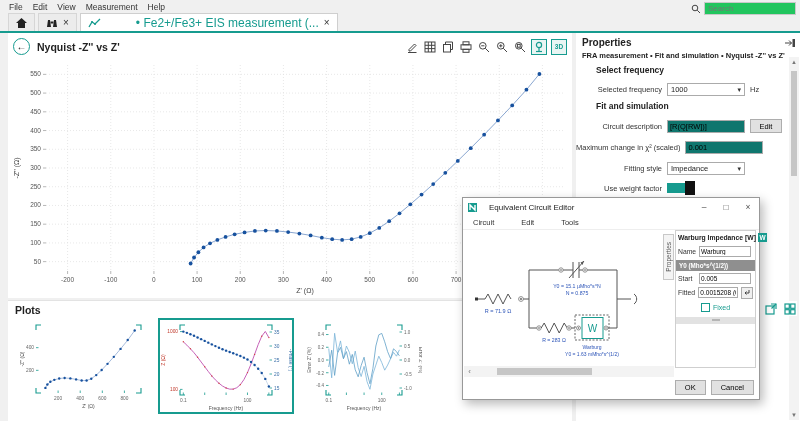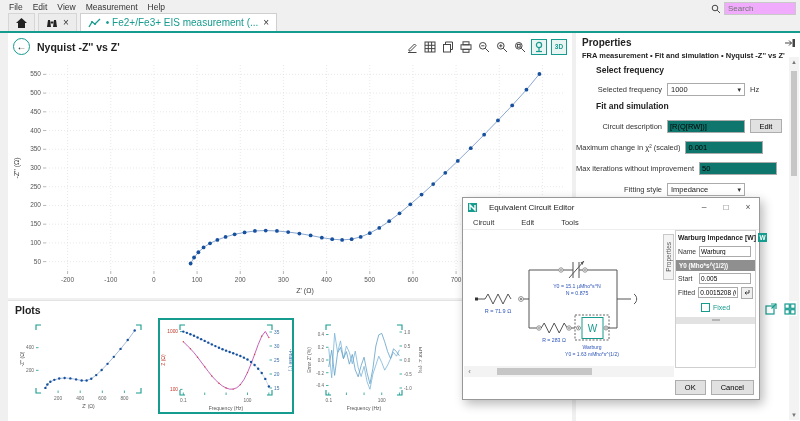--- a/index.html
+++ b/index.html
@@ -9,28 +9,28 @@
     background: #f0f0f0;
     position: relative;
     overflow: hidden;
     font-size: 9px;
     color: #222;
   }
   
   .menubar { position:absolute; top:0; left:0; width:100%; height:14px; display:flex; align-items:center; padding-left:4px; }
   .menu-item { padding:1px 5px; font-size:8.5px; color:#333; }
   .searchwrap { position:absolute; right:4px; top:2px; display:flex; align-items:center; gap:3px; }
-  .searchbox { width:72px; height:13px; background:#f0abfc; border:1px solid #c9c9c9; }
+  .searchbox { width:92px; height:13px; background:#22c55e; border:1px solid #c9c9c9; }
   .searchbox input { width:100%; height:100%; border:none; outline:none; font-size:8px; padding:0 3px; font-family:inherit; color:#555; background:transparent; }
   
   .tabbar { position:absolute; top:13px; left:8px; height:18px; display:flex; gap:3px; align-items:flex-end; }
   .tab { background:#ececec; border:1px solid #d6d6d6; border-bottom:none; display:flex; align-items:center; padding:0 7px; gap:5px; height:18px; }
   .tab.active { background:#fff; border-color:#cfcfcf; }
   .tab-close { font-size:10px; color:#333; line-height:9px; }
-  .tab-label { font-size:10px; color:#169b8f; white-space:nowrap; }
+  .tab-label { font-size:12px; color:#169b8f; white-space:nowrap;margin-left:30px; }
   .teal-rule { position:absolute; top:31px; left:0; width:100%; height:2px; background:#169b8f; }
   
   .plot-panel { position:absolute; left:8px; top:33px; width:564px; height:265px; background:#fff; }
   .plot-header { height:24px; display:flex; align-items:center; padding:3px 5px 0 5px; gap:7px; }
   .back-btn { width:17px; height:17px; border:1.5px solid #169b8f; border-radius:50%; display:flex; align-items:center; justify-content:center; background:#fff; font-size:10px; font-weight:bold; color:#222; }
   .plot-title { font-weight:bold; font-size:10.5px; color:#222; }
   .toolbar { margin-left:auto; display:flex; align-items:center; gap:4px; }
   .tool { width:14px; height:14px; display:flex; align-items:center; justify-content:center; }
   .tool.toggled { width:16px; height:16px; border:1px solid #169b8f; background:#e9f5f3; }
   .tool-3d { font-size:6.5px; font-weight:bold; color:#169b8f; }
@@ -532,25 +532,20 @@
     <span class="plabel">Circuit description</span>
     <input class="pinput" value="[R(Q[RW])]" style="">
     <button class="edit-btn">Edit</button>
   </div>
   <div class="prow">
     <span class="plabel">Maximum change in χ² (scaled)</span>
     <input class="pinput" value="0.001" style="">
     <span></span>
   </div>
   <div class="prow">
-    <span class="plabel">Max iterations without improvement</span>
-    <input class="pinput" value="50" style="">
-    <span></span>
-  </div>
-  <div class="prow">
     <span class="plabel">Fitting style</span>
     <div class="combo">
       <span>Impedance</span>
       <span class="caret">▾</span>
     </div>
     <span></span>
   </div>
   <div class="prow">
     <span class="plabel">Use weight factor</span>
     <div class="toggle">

